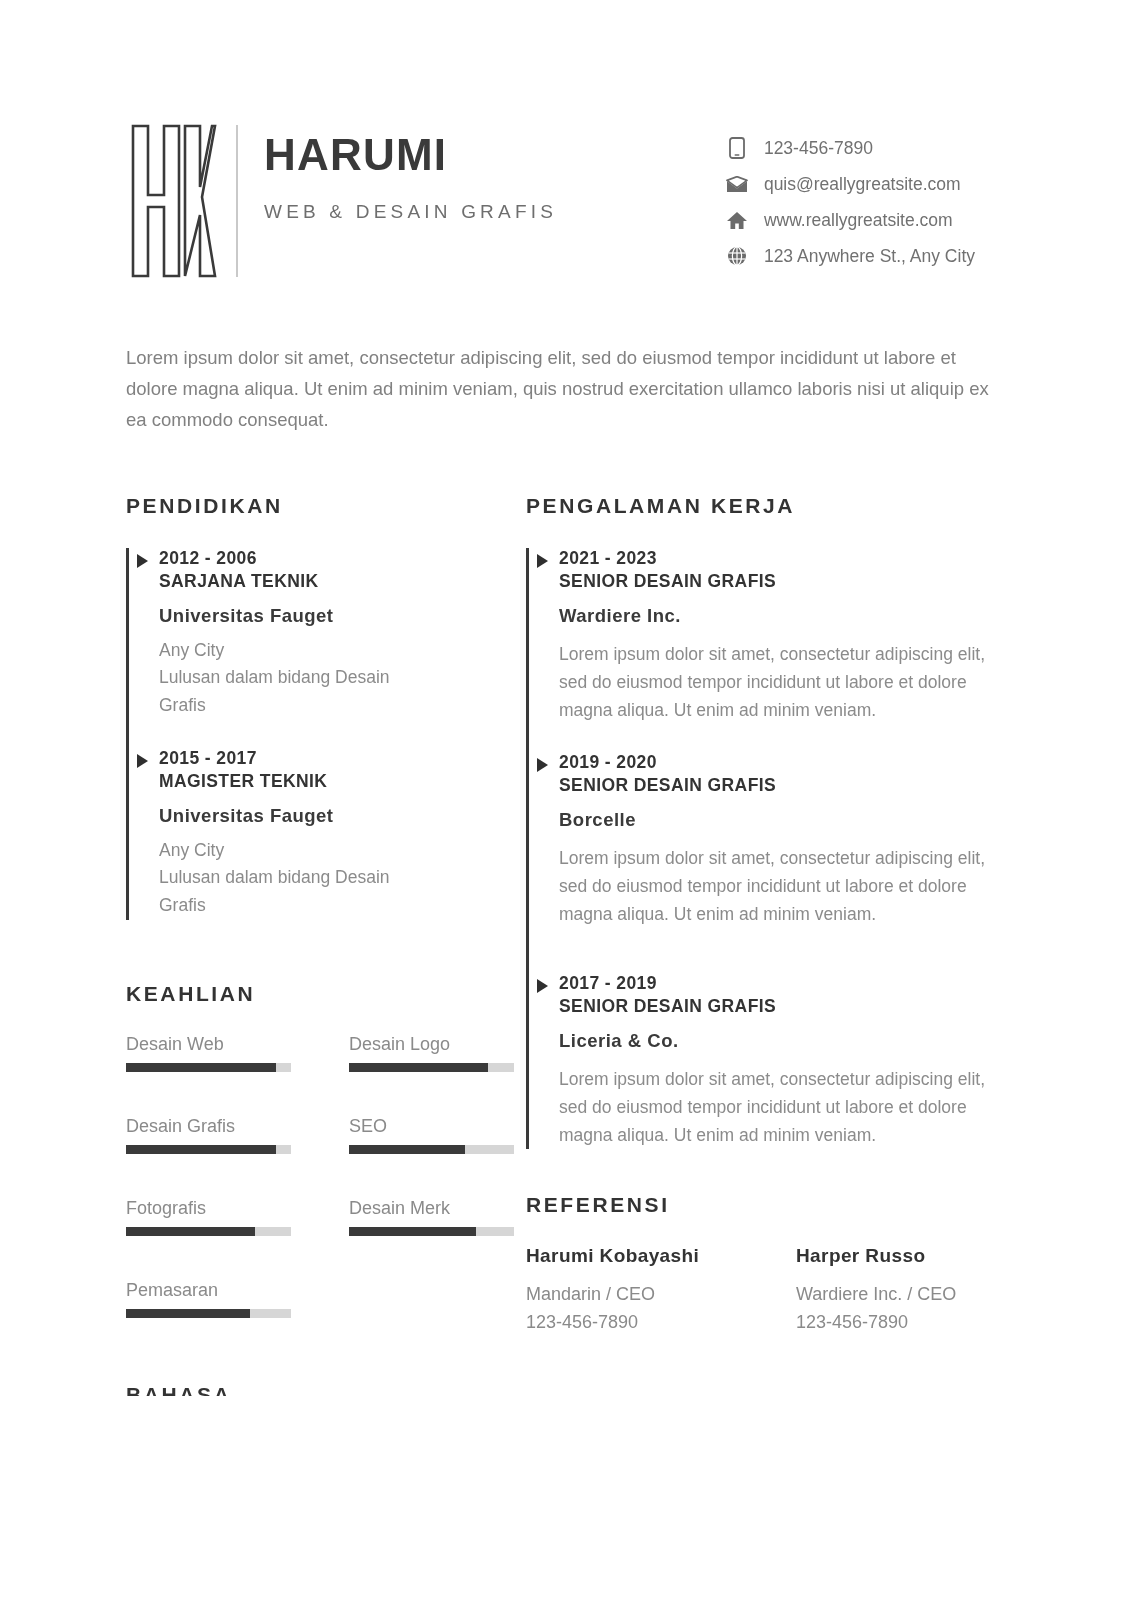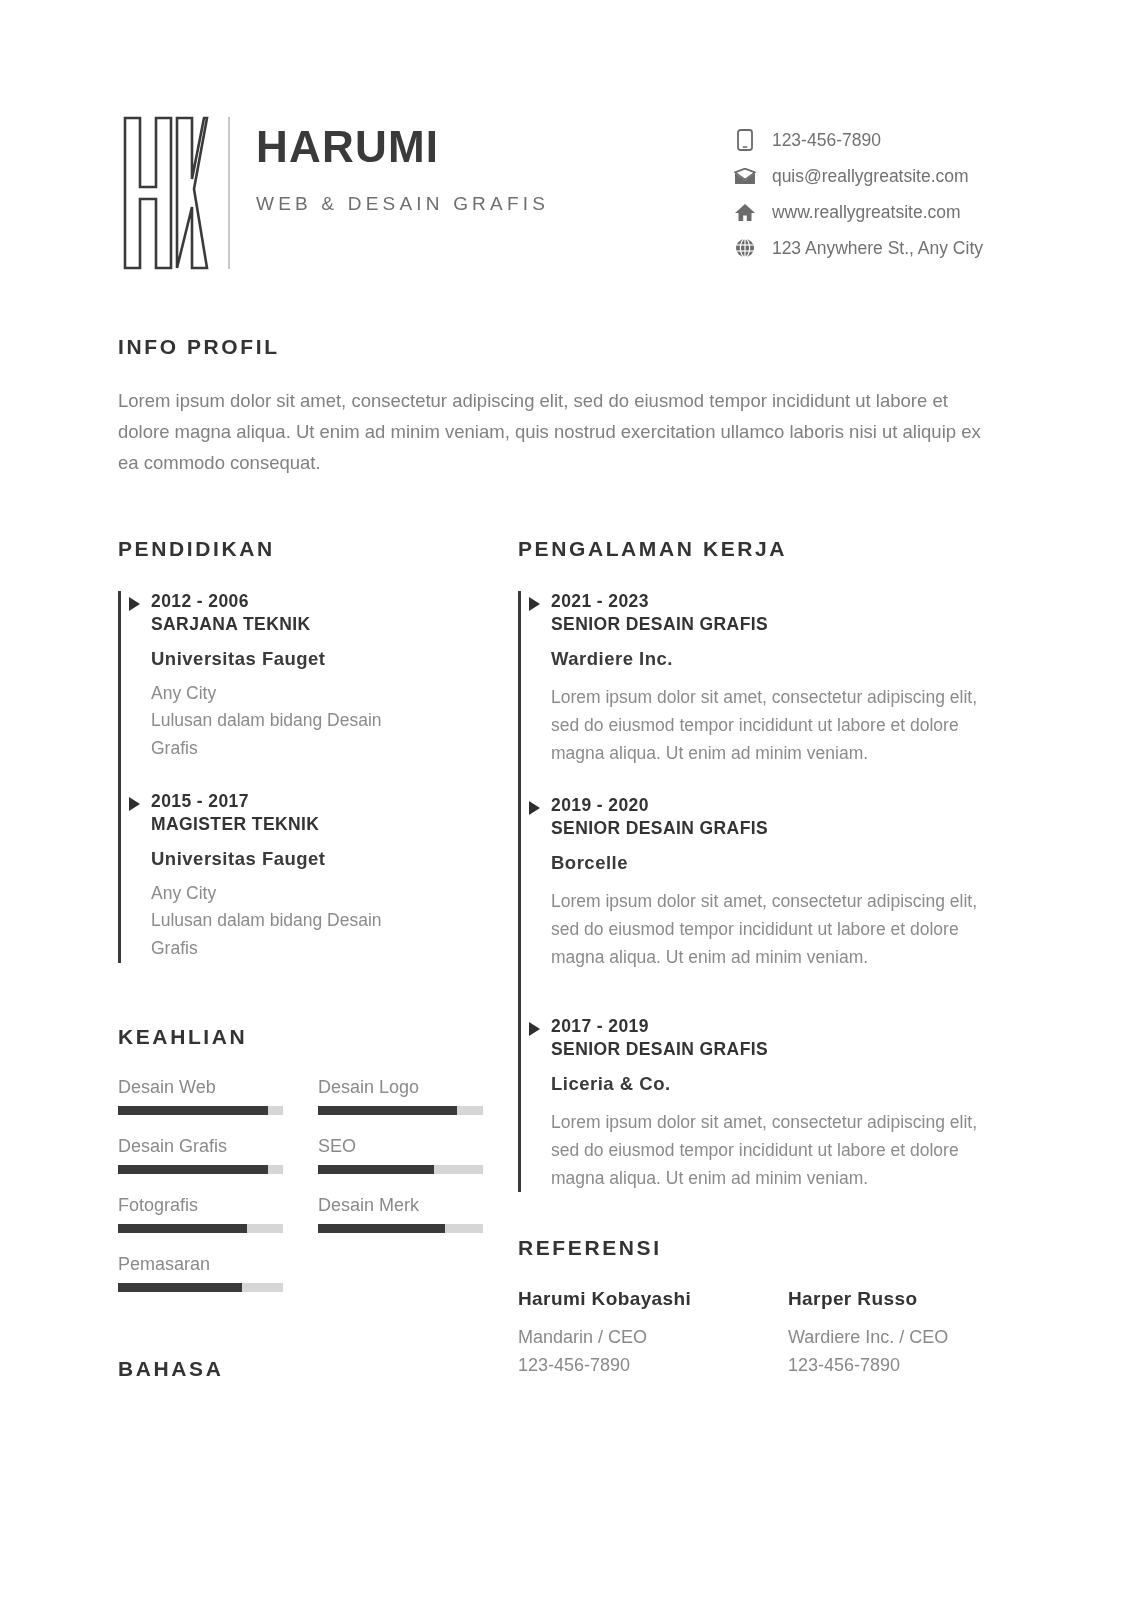--- a/index.html
+++ b/index.html
@@ -8,21 +8,21 @@
     height: 1600px;
     background: #ffffff;
     font-family: "Liberation Sans", sans-serif;
     color: #3c3c3c;
   }
   .page {
     position: relative;
     width: 1131px;
     height: 1396px;
     background: #ffffff;
-    padding: 8px;
+    padding: 16px;
     overflow: hidden;
   }
 
   
   .header {
     display: flex;
     align-items: flex-start;
     padding: 105px 0 0 110px;
   }
   .logo-block { display: flex; align-items: stretch; }
@@ -158,20 +158,21 @@
   }
 
   
   .skills { margin-top: 62px; }
   .skills-grid {
     margin-top: 28px;
     display: grid;
     grid-template-columns: 200px 180px;
     column-gap: 0;
     row-gap: 0;
+    gap: 23px;
   }
   .skill-cell { margin-bottom: 21px; }
   .skill-name {
     font-size: 18px;
     color: #8a8a8a;
     margin-bottom: 8px;
   }
   .bar-track {
     width: 165px;
     height: 9px;
@@ -304,21 +305,20 @@
             </g>
           </svg>
         </span>
         <span>123 Anywhere St., Any City</span>
       </div>
 
     </div>
   </div>
 
   <div class="profile">
-    <div class="sec-title">INFO PROFIL</div>
     <p>Lorem ipsum dolor sit amet, consectetur adipiscing elit, sed do eiusmod tempor incididunt ut labore et dolore magna aliqua. Ut enim ad minim veniam, quis nostrud exercitation ullamco laboris nisi ut aliquip ex ea commodo consequat.</p>
   </div>
 
   <div class="body-cols">
 
     <div class="col-left">
 
       <div>
         <div class="sec-title">PENDIDIKAN</div>
         <div class="timeline">

